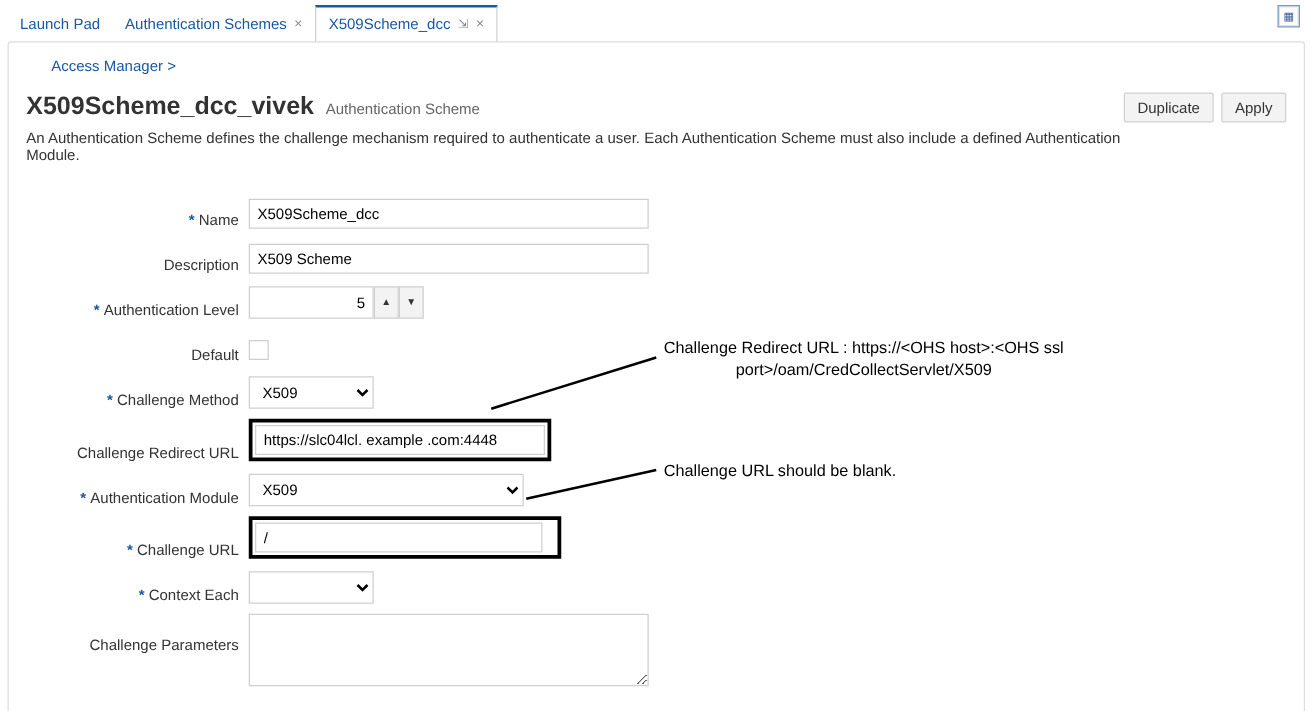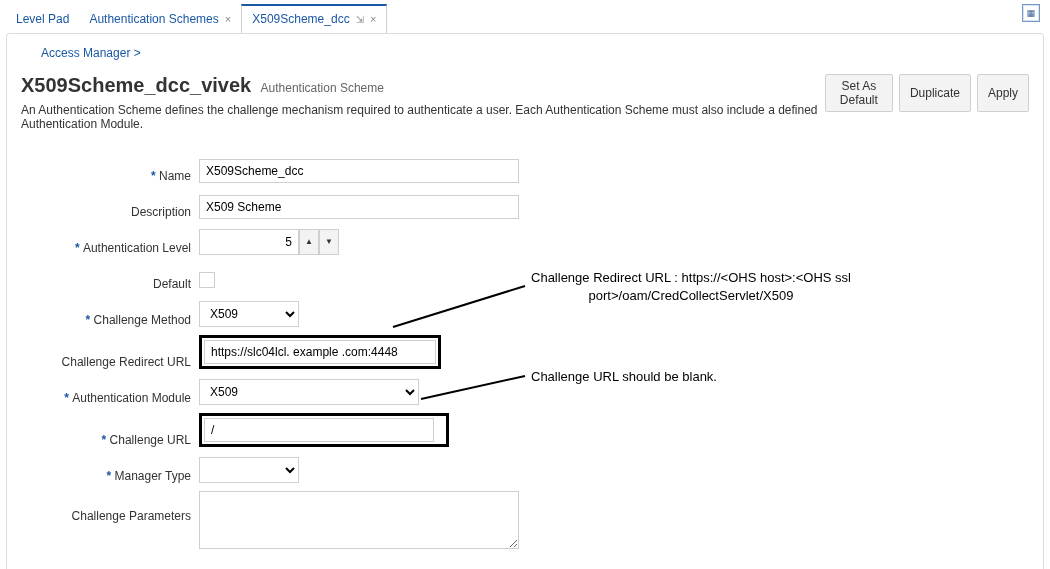--- a/index.html
+++ b/index.html
@@ -195,21 +195,21 @@
     pointer-events: none;
   }
 </style>
 </head>
 <body>
 
 <div class="wrap">
 
   <div class="tabbar">
     <div class="tab">
-      <span>Level Pad</span>
+      <span>Launch Pad</span>
     </div>
     <div class="tab">
       <span>Authentication Schemes</span>
       <span class="x">×</span>
     </div>
     <div class="tab active">
       <span>X509Scheme_dcc</span>
       <span class="pin">⇲</span>
       <span class="x">×</span>
     </div>
@@ -219,21 +219,20 @@
   <div class="panel">
     <div class="crumb">Access Manager &gt;</div>
 
     <div class="titleRow">
       <div>
         <span class="title">X509Scheme_dcc_vivek</span>
         <span class="subtitle">Authentication Scheme</span>
         <div class="desc">An Authentication Scheme defines the challenge mechanism required to authenticate a user. Each Authentication Scheme must also include a defined Authentication Module.</div>
       </div>
       <div class="btnbar">
-        <button class="btn">Set As Default</button>
         <button class="btn">Duplicate</button>
         <button class="btn">Apply</button>
       </div>
     </div>
 
     <div class="form">
 
       <div class="row">
         <div class="lbl req">Name</div>
         <div class="ctrl"><input type="text" class="txt-wide" value="X509Scheme_dcc" style=""></div>
@@ -288,21 +287,21 @@
       <div class="row" id="row-chalurl">
         <div class="lbl req">Challenge URL</div>
         <div class="ctrl">
           <div class="boxed wide">
             <input type="text" value="/" style="">
           </div>
         </div>
       </div>
 
       <div class="row">
-        <div class="lbl req">Manager Type</div>
+        <div class="lbl req">Context Each</div>
         <div class="ctrl">
           <select class="tiny-select">
             <option></option>
           </select>
         </div>
       </div>
 
       <div class="row" style="align-items:flex-start;">
         <div class="lbl" style="padding-top:18px;">Challenge Parameters</div>
         <div class="ctrl">

